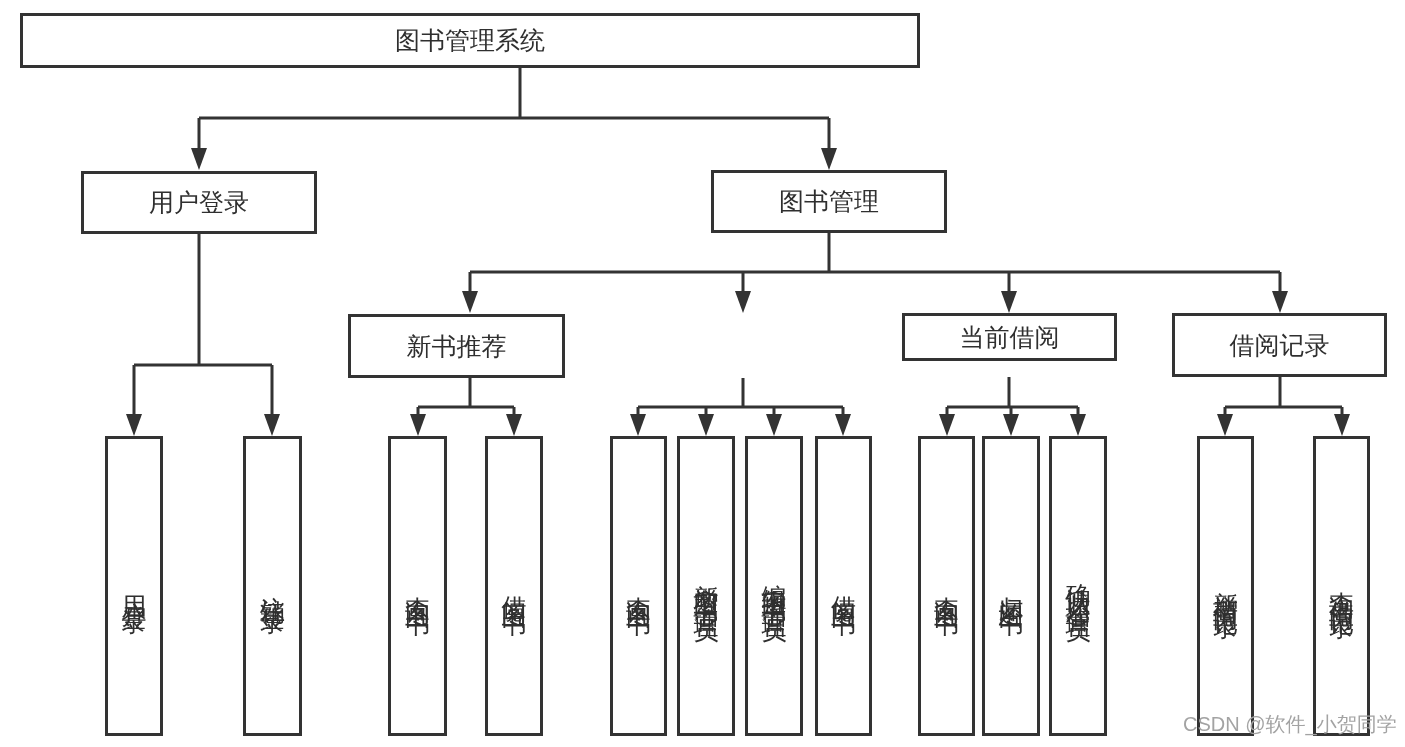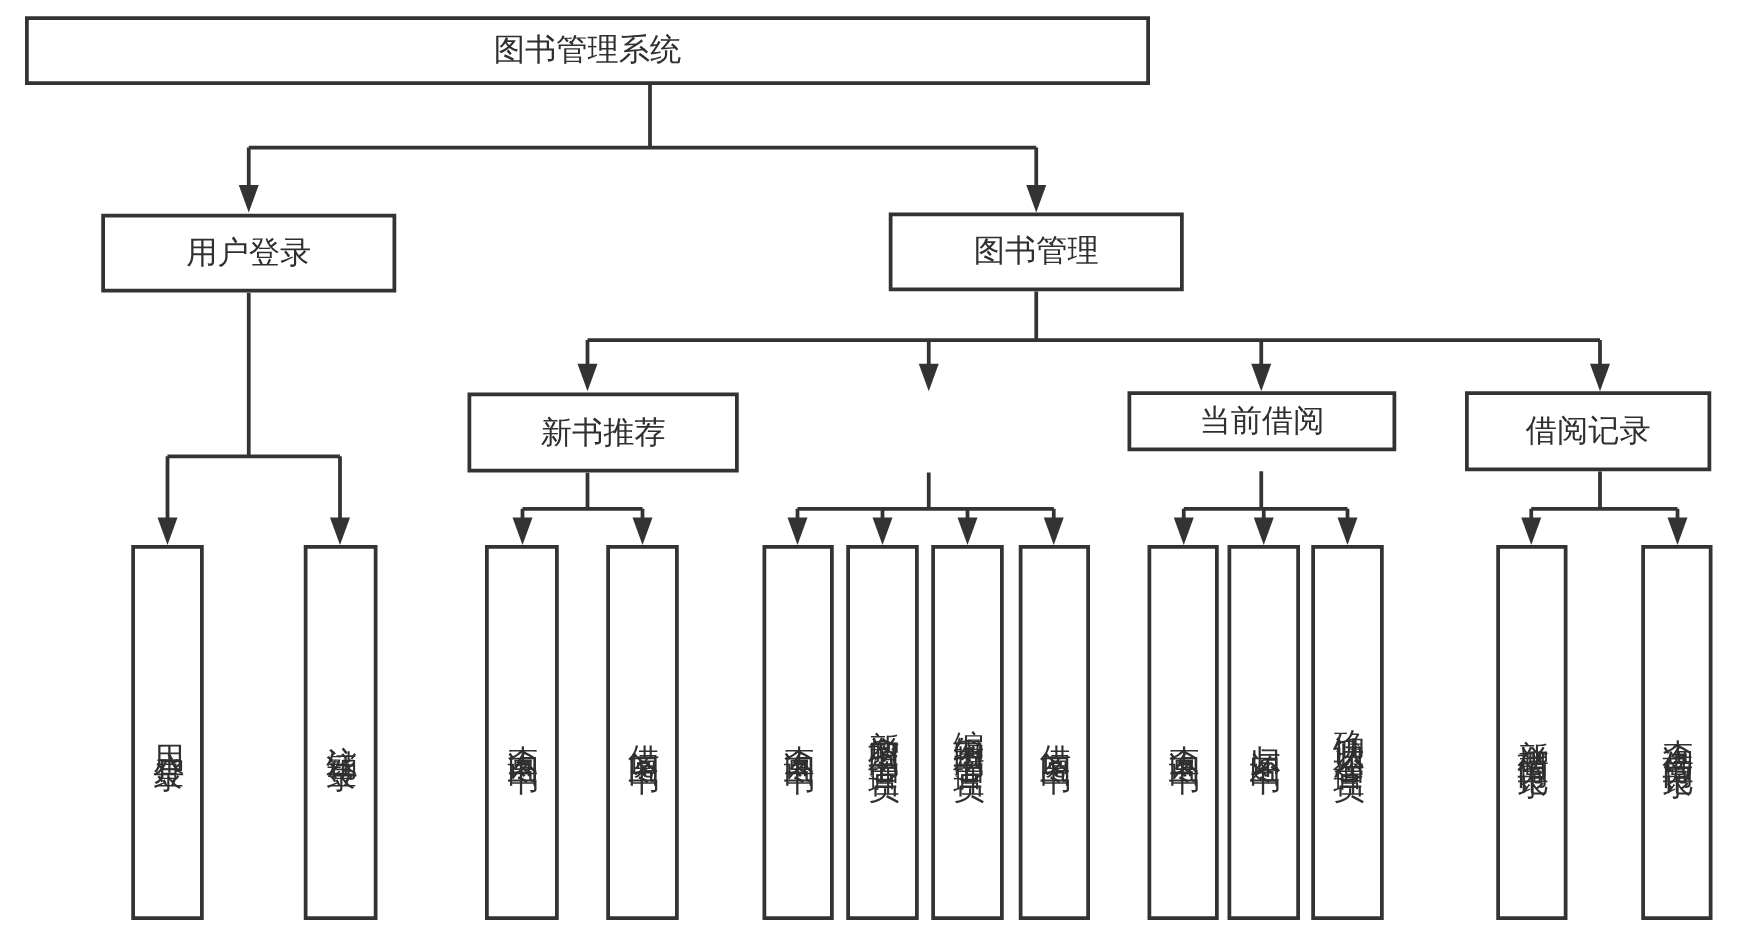--- a/index.html
+++ b/index.html
@@ -102,27 +102,27 @@
     <span>图书管理系统</span>
   </div>
 
   <div class="node" style="left:81px;top:171px;width:236px;height:63px">
     <span>用户登录</span>
   </div>
   <div class="node" style="left:711px;top:170px;width:236px;height:63px">
     <span>图书管理</span>
   </div>
 
-  <div class="node" style="left:374px;top:314px;width:217px;height:64px">
+  <div class="node" style="left:348px;top:314px;width:217px;height:64px">
     <span>新书推荐</span>
   </div>
   <div class="node" style="left:902px;top:313px;width:215px;height:48px">
     <span>当前借阅</span>
   </div>
-  <div class="node" style="left:1172px;top:313px;width:197px;height:64px">
+  <div class="node" style="left:1172px;top:313px;width:215px;height:64px">
     <span>借阅记录</span>
   </div>
 
   <div class="node leaf" style="left:105px;top:436px;width:58px;height:300px">
     <span class="vtext">用户登录</span>
   </div>
   <div class="node leaf" style="left:243px;top:436px;width:59px;height:300px">
     <span class="vtext">注销登录</span>
   </div>
 
@@ -156,14 +156,15 @@
     <span class="vtext">确认归还（管理员）</span>
   </div>
 
   <div class="node leaf" style="left:1197px;top:436px;width:57px;height:300px">
     <span class="vtext">新增借阅记录</span>
   </div>
   <div class="node leaf" style="left:1313px;top:436px;width:57px;height:300px">
     <span class="vtext">查询借阅记录</span>
   </div>
 
+  <div class="watermark">CSDN @软件_小贺同学</div>
 
 </div>
 
 </body></html>

